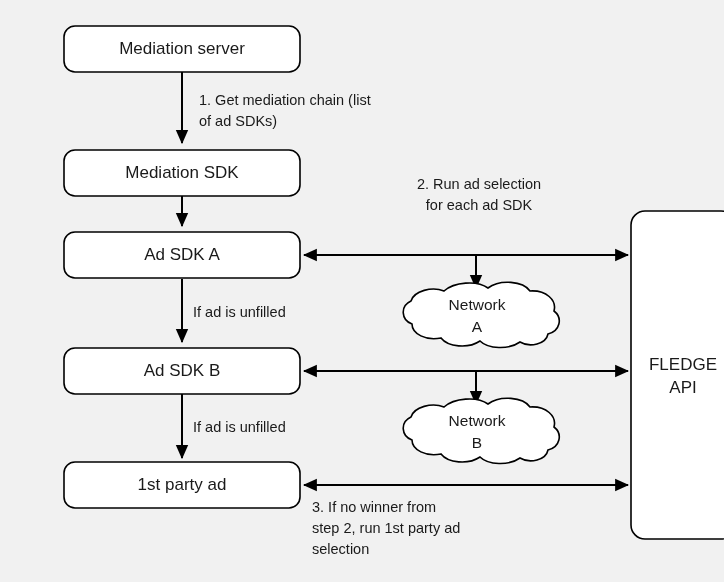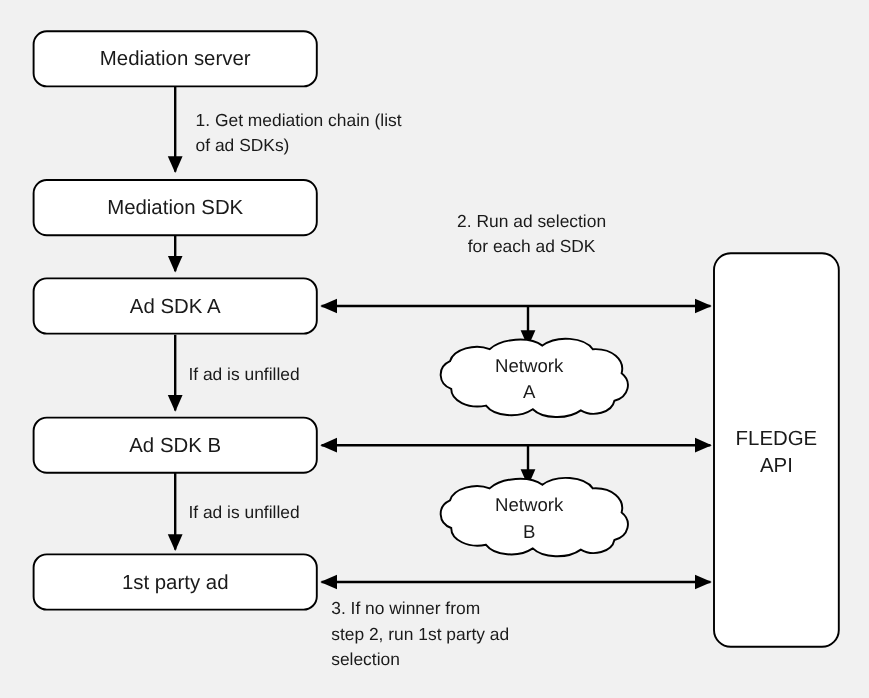--- a/index.html
+++ b/index.html
@@ -11,20 +11,21 @@
     width: 724px;
     height: 582px;
     background: #f1f1f1;
     font-family: "Liberation Sans", sans-serif;
     overflow: hidden;
   }
   #diagram-root {
     position: relative;
     width: 576px;
     height: 582px;
+    padding-left: 36px;
   }
   svg#flow-svg {
     display: block;
     width: 724px;
     height: 582px;
   }
   .node-box {
     fill: #ffffff;
     stroke: #000000;
     stroke-width: 1.6;

